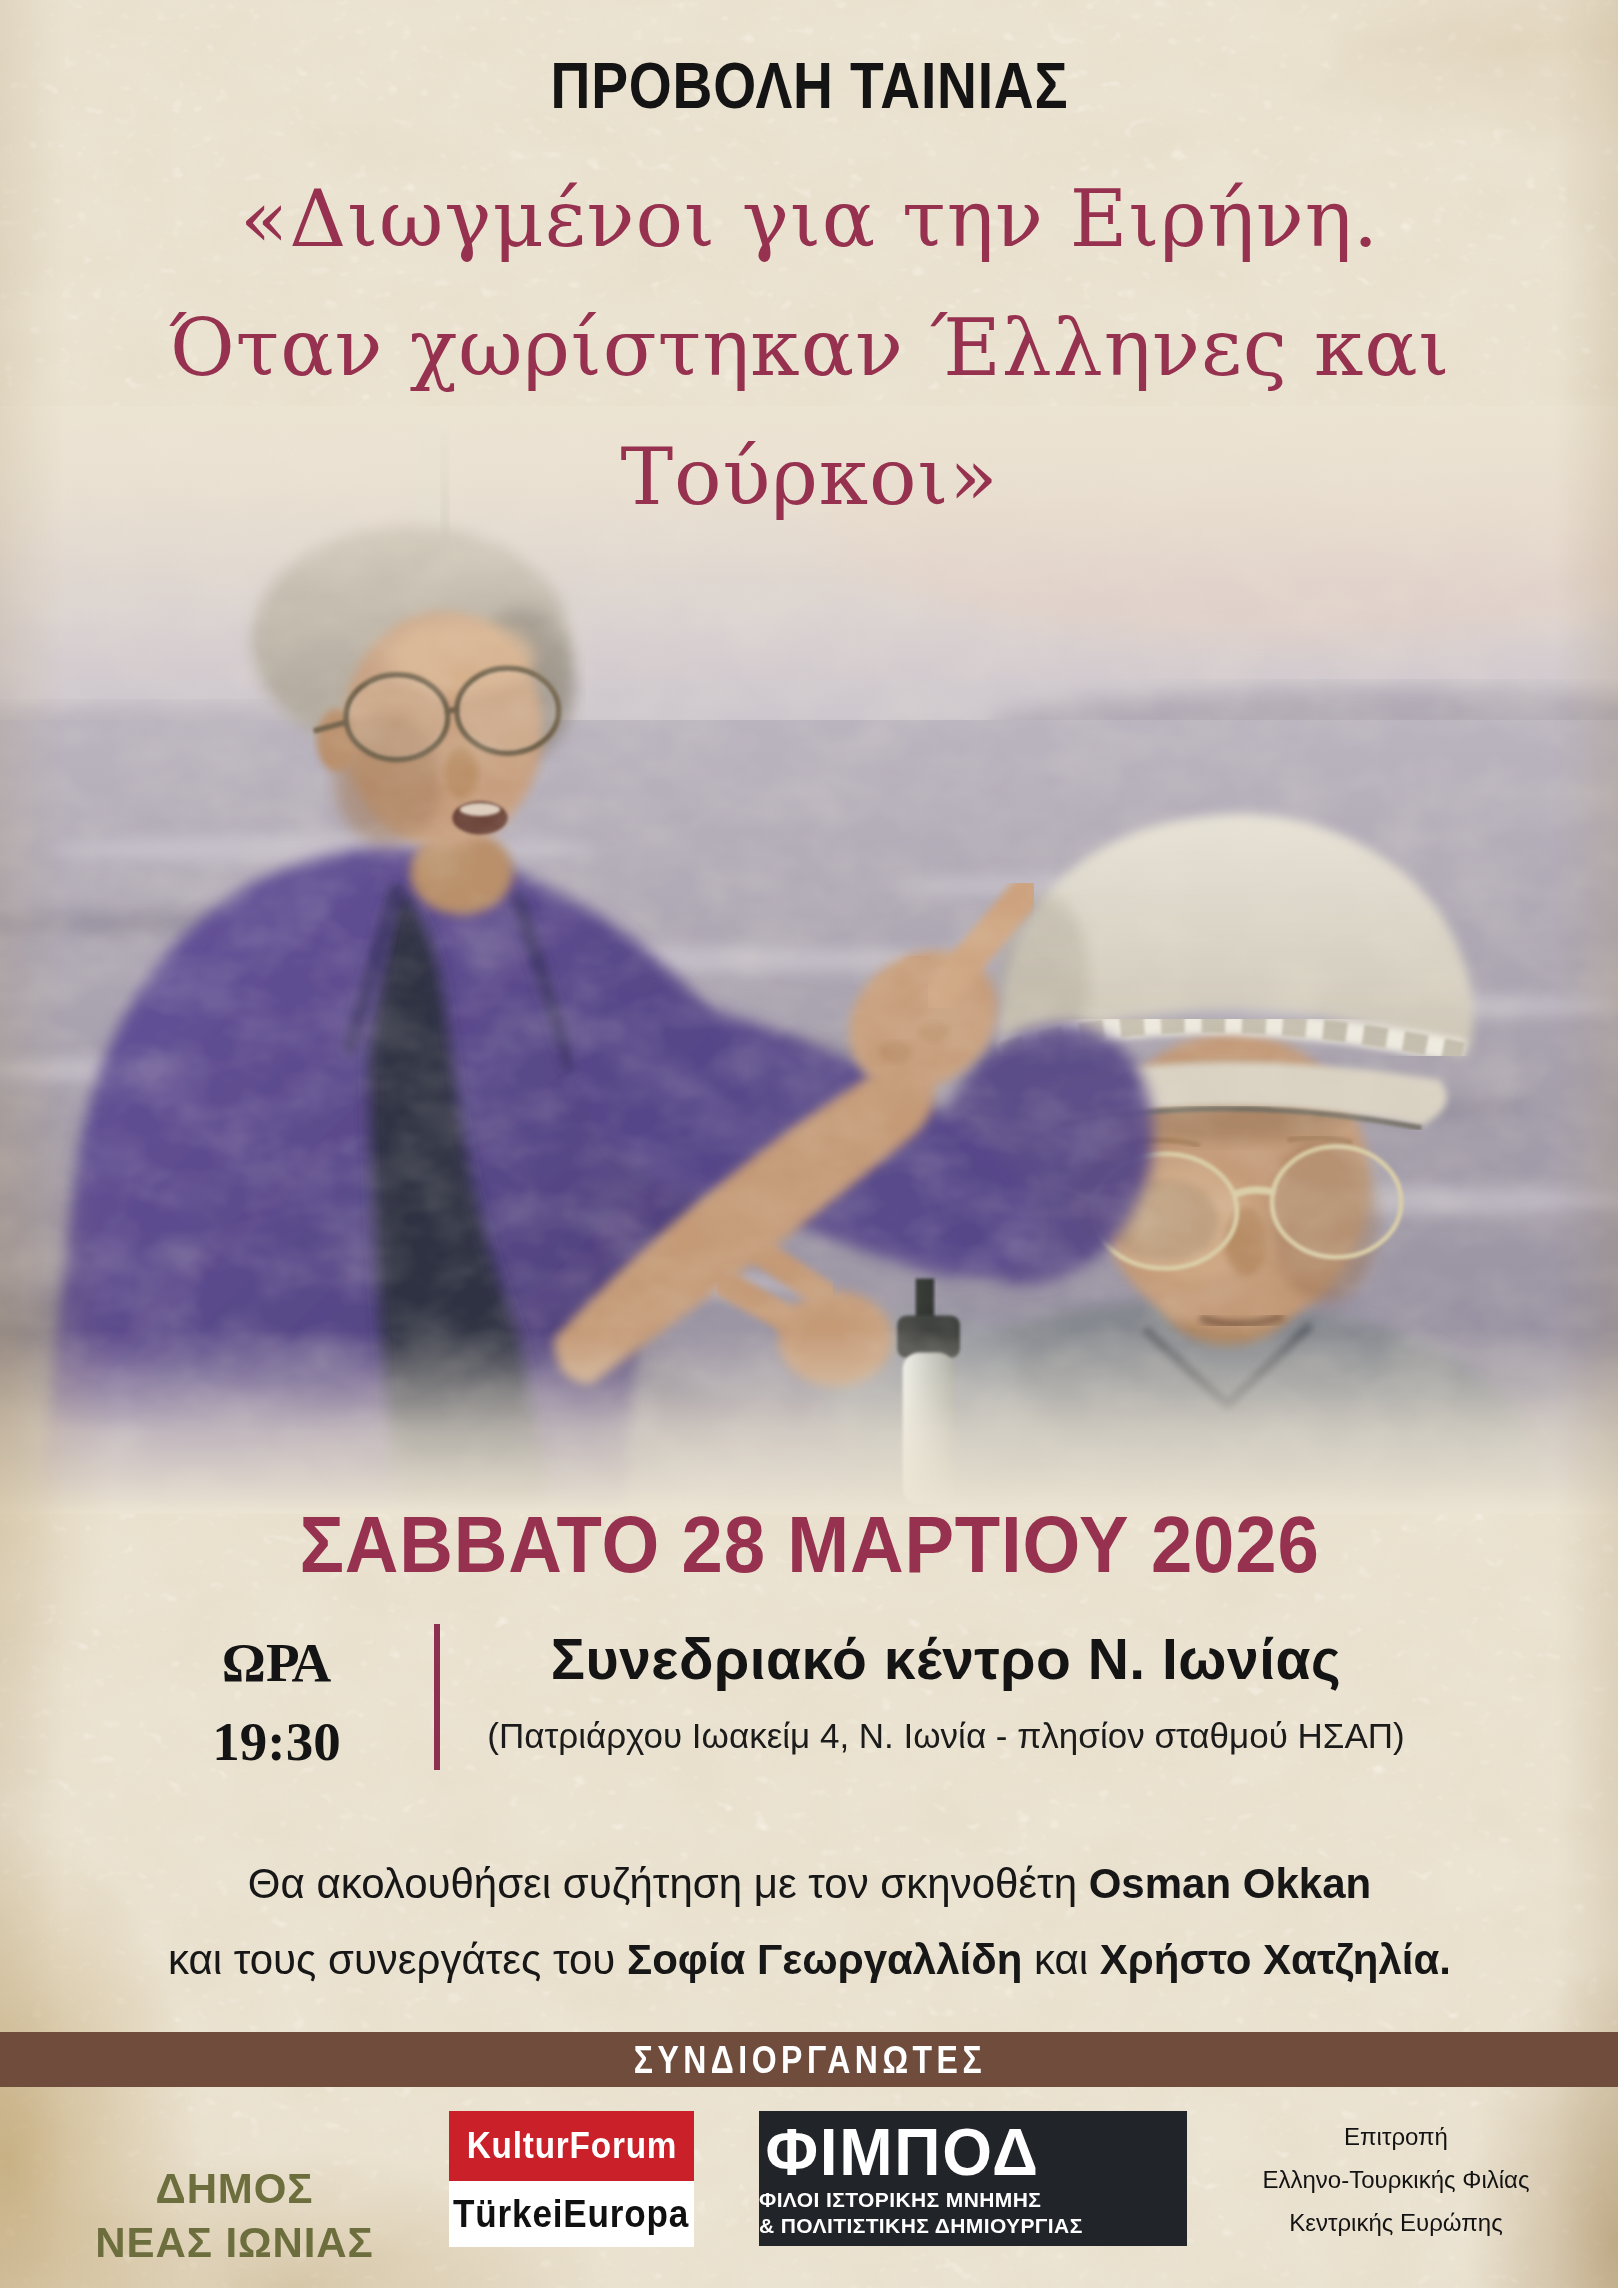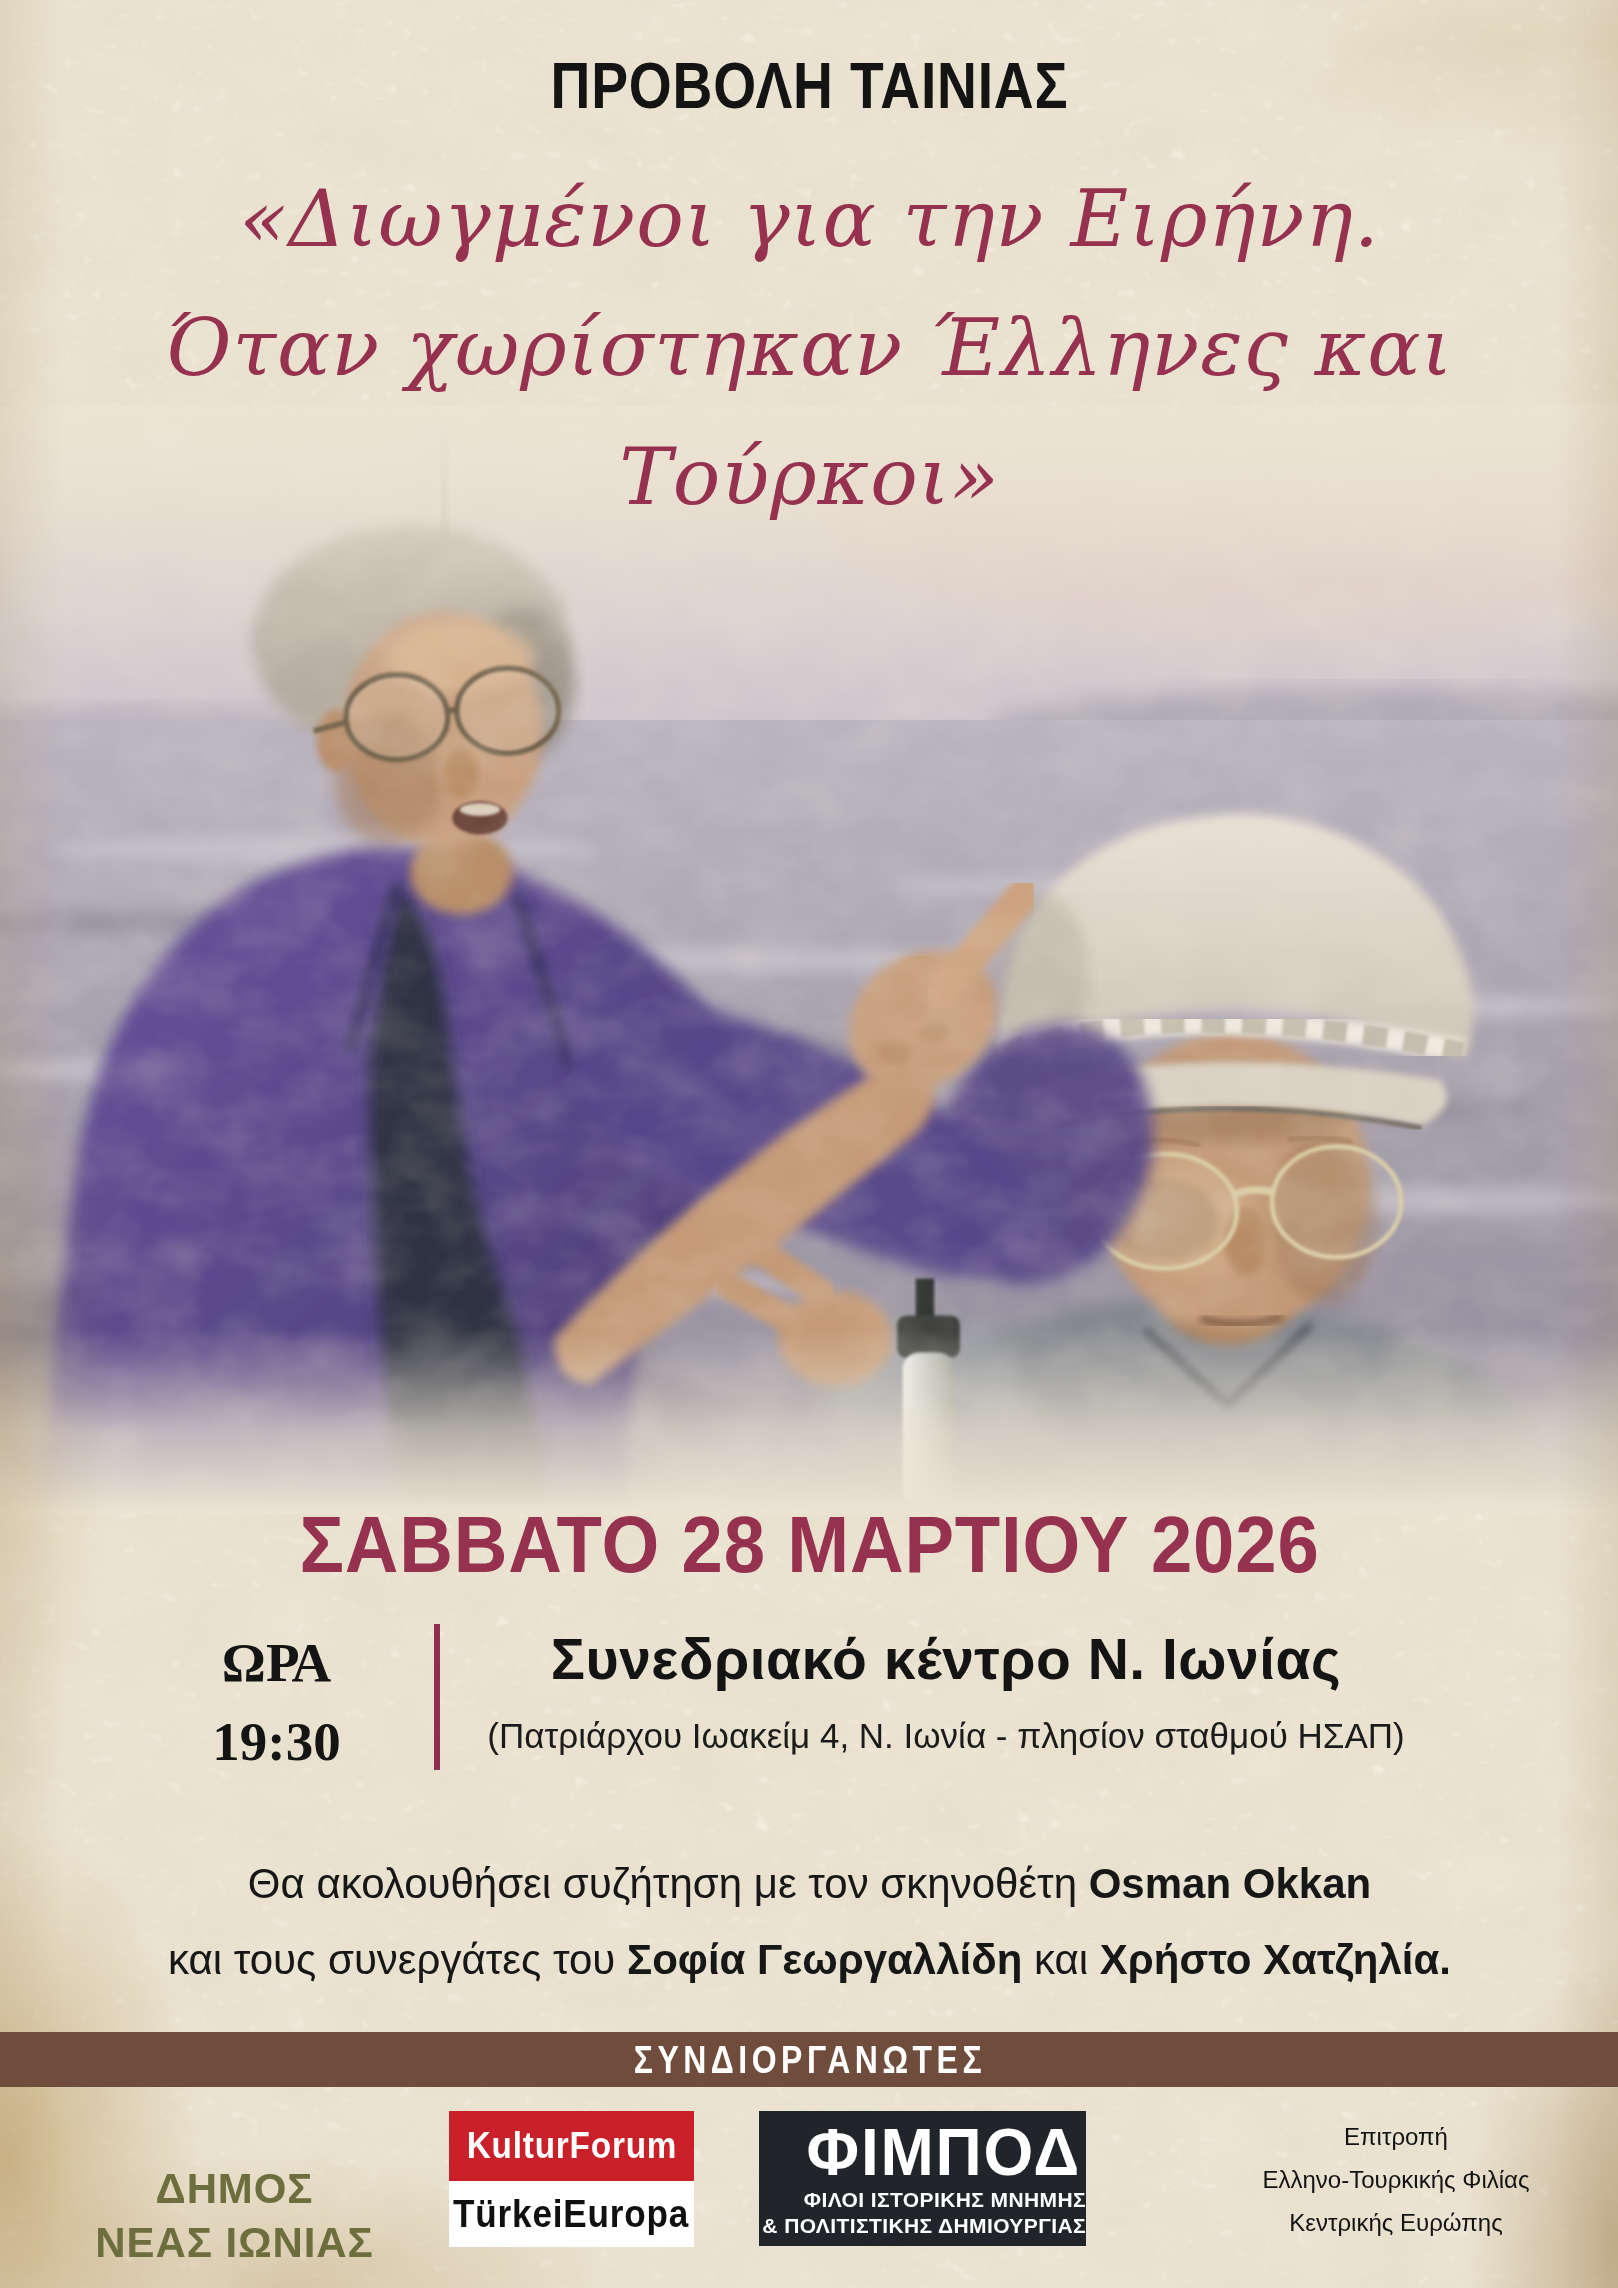--- a/index.html
+++ b/index.html
@@ -24,21 +24,21 @@
   .content { position:absolute; inset:0; z-index:4; }
 
   .header-title {
     position:absolute; top:48px; left:0; width:100%;
     text-align:center; font-size:65px; font-weight:bold; color:#141414;
     letter-spacing:0.9px; transform:scaleX(.85);
   }
   .film-title {
     position:absolute; top:155px; left:0; width:100%;
     text-align:center; color:#96314f;
-    font-family:"DejaVu Serif", serif; font-style:italic;
+    font-family:"DejaVu Serif", serif; 
     font-size:79px; line-height:129px; letter-spacing:0.9px;
   }
   .date-title {
     position:absolute; top:1499px; left:0; width:100%;
     text-align:center; font-size:79px; font-weight:bold; color:#96314f;
     transform:scaleX(.94); letter-spacing:0.9px;
   }
   .time-block {
     position:absolute; left:138px; top:1623px; width:277px;
     text-align:center; font-weight:bold; font-size:55px; color:#141414;
@@ -79,22 +79,22 @@
     display:flex; align-items:center; justify-content:center;
     font-weight:bold; font-size:37px; letter-spacing:0.9px;
   }
   .kf-red span, .kf-white span { transform:scaleX(.9); white-space:nowrap; }
   .kf-white {
     height:66px; background:#ffffff; color:#101010;
     display:flex; align-items:center; justify-content:center;
     font-weight:bold; font-size:39px; letter-spacing:0.9px;
   }
   .fimpod {
-    position:absolute; left:759px; top:2111px; width:327px; height:135px;
-    background:#212429; color:#ffffff; text-align:right;
+    position:absolute; left:759px; top:2111px; width:428px; height:135px;
+    background:#212429; color:#ffffff; text-align:left;
   }
   .fimpod-acronym {
     margin-top:5.5px; font-size:66px; font-weight:bold; letter-spacing:1.8px;
     transform:scaleX(.97); line-height:70px;
   }
   .fimpod-line { font-size:21px; font-weight:bold; line-height:26px; letter-spacing:0.4px; }
   .committee {
     position:absolute; left:1216px; top:2115px; width:360px;
     text-align:center; color:#131313; font-size:24px; line-height:43px; font-weight:400;
   }

